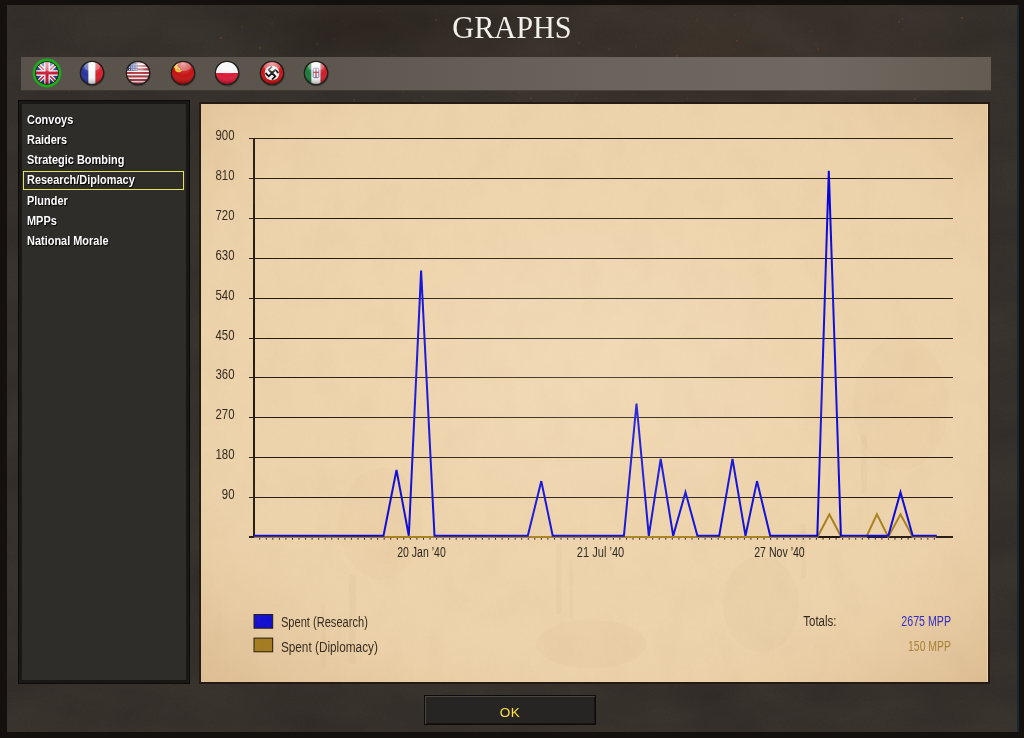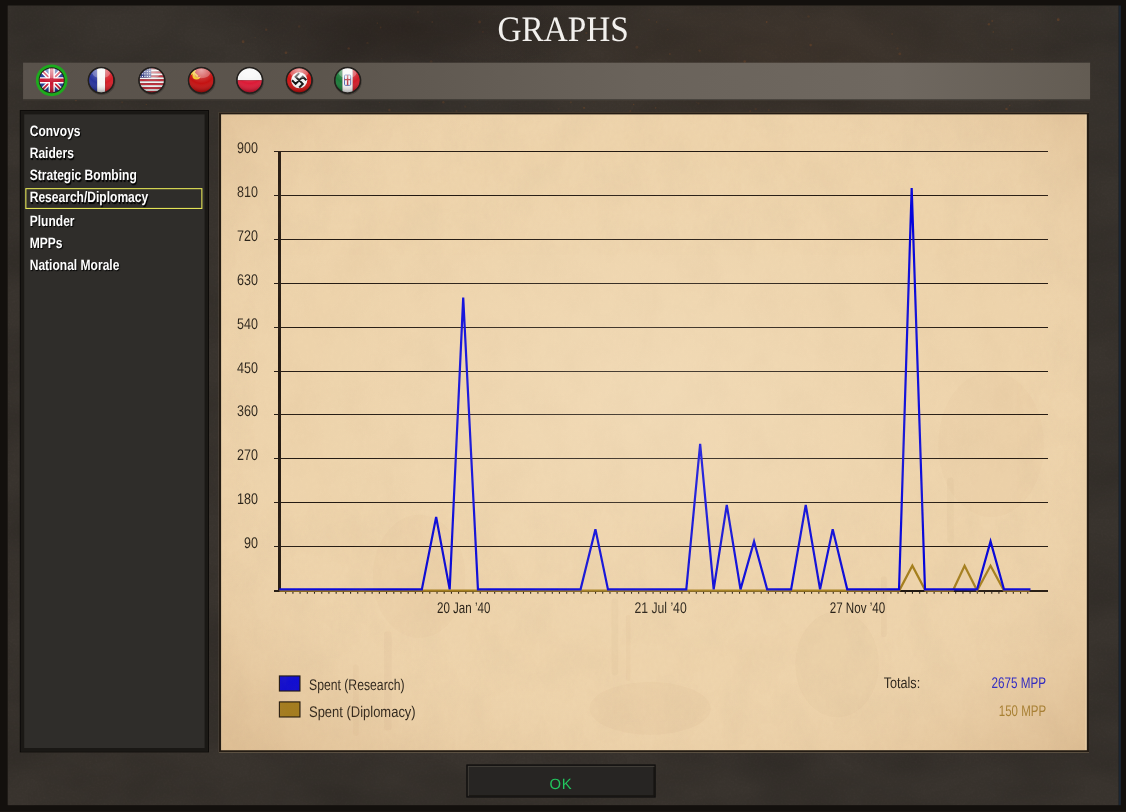--- a/index.html
+++ b/index.html
@@ -22,21 +22,21 @@
 .sbitem { position:absolute; left:5px; height:20px; line-height:20px; color:#fdfdfd;
   font-size:13.7px; font-weight:bold; text-shadow:1px 1px 1px #000; white-space:nowrap;
   transform:scaleX(0.8); transform-origin:0 50%; }
 .sbsel { position:absolute; left:1px; top:67.3px; width:161px; height:18.6px;
   border:1px solid #e3e356; }
 .panel { position:absolute; left:192px; top:97px; width:791px; height:581.5px; overflow:hidden;
   background:#eed4ac; border:2.5px solid #241c14; }
 .okbtn { position:absolute; left:417px; top:690px; width:172px; height:30px;
   background:#272523; border:1px solid #0e0c0a;
   box-shadow:inset 1px 1px 0 #4a453f, inset -1px -1px 0 #171411;
-  color:#22c55e; font-size:13.5px; text-align:center; line-height:34px; letter-spacing:0.6px; }
+  color:#fde047; font-size:13.5px; text-align:center; line-height:34px; letter-spacing:0.6px; }
 .axl { font-size:14px; fill:#241e16; }
 .leg { font-size:14px; fill:#241e16; }
 svg text { font-family:"Liberation Sans", sans-serif; }
 </style></head>
 <body>
 <div class="inner">
   <svg width="1010" height="727" style="position:absolute;left:0;top:0;pointer-events:none" viewBox="0 0 1010 727">
 <filter id="n1">
         <feTurbulence type="fractalNoise" baseFrequency="0.55" numOctaves="3" seed="7"></feTurbulence>
 <feColorMatrix type="matrix" values="0 0 0 0 0  0 0 0 0 0  0 0 0 0 0  0.9 0.6 0.3 0 0"></feColorMatrix>

